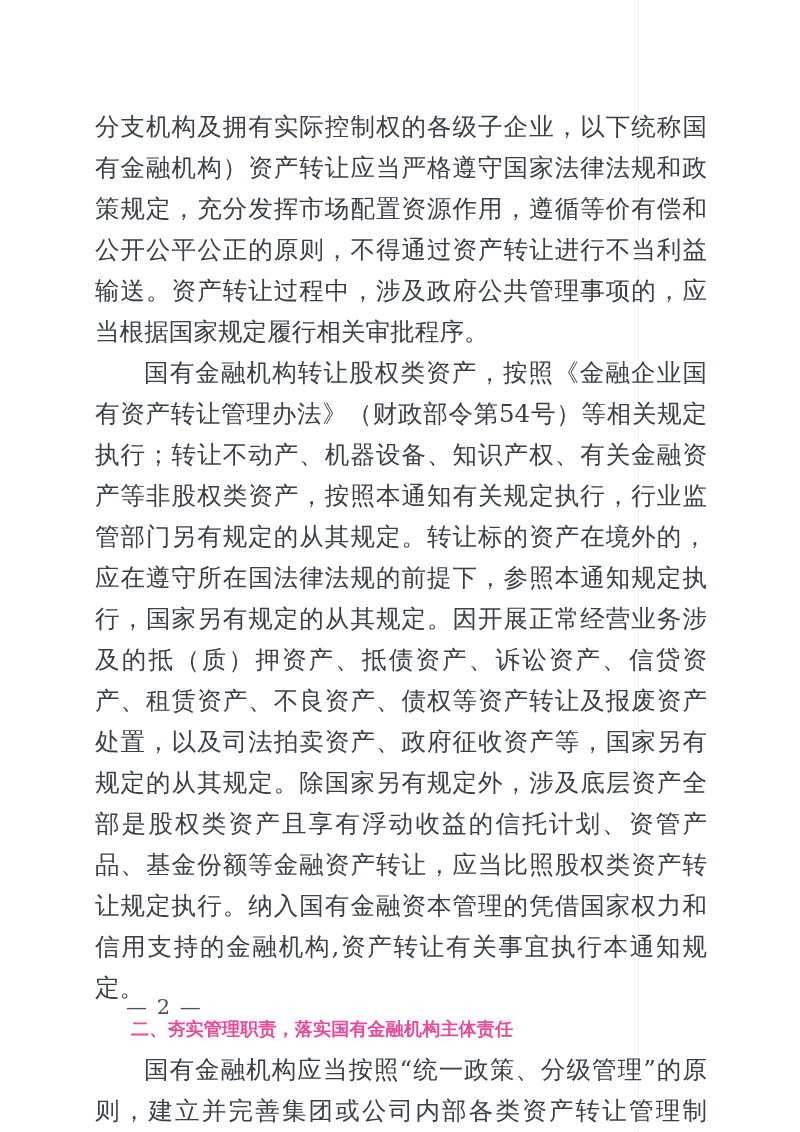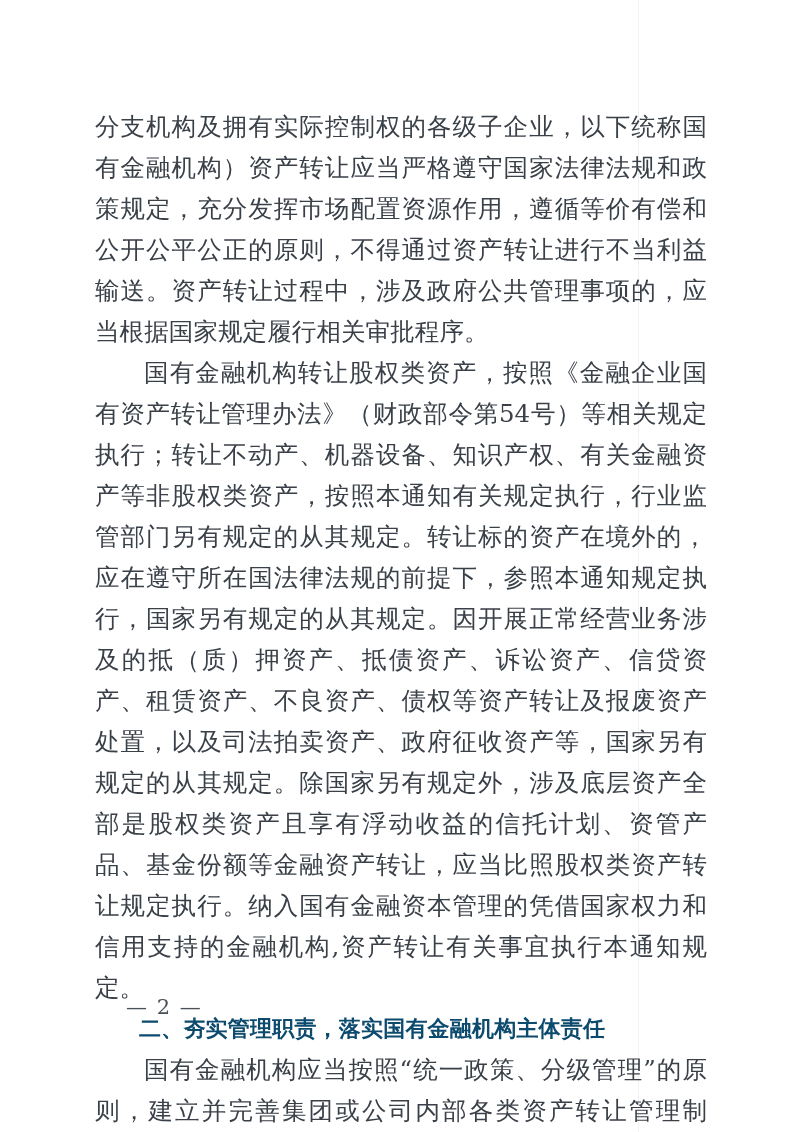--- a/index.html
+++ b/index.html
@@ -51,23 +51,23 @@
     font-family: "DejaVu Serif", "Liberation Serif", serif;
     text-align-last: left;
   }
 
   .para.no-indent {
     text-indent: 0;
   }
 
   .heading {
     margin: 0;
-    font-size: 22px;
+    font-size: 18px;
     line-height: 41px;
-    color: #0c4a6e;
+    color: #ec4899;
     font-weight: bold;
     text-indent: 2em;
     font-family: "DejaVu Sans", "Liberation Sans", sans-serif;
     letter-spacing: 0.2px;
   }
 
   .page-number {
     position: absolute;
     left: 126px;
     top: 992px;

